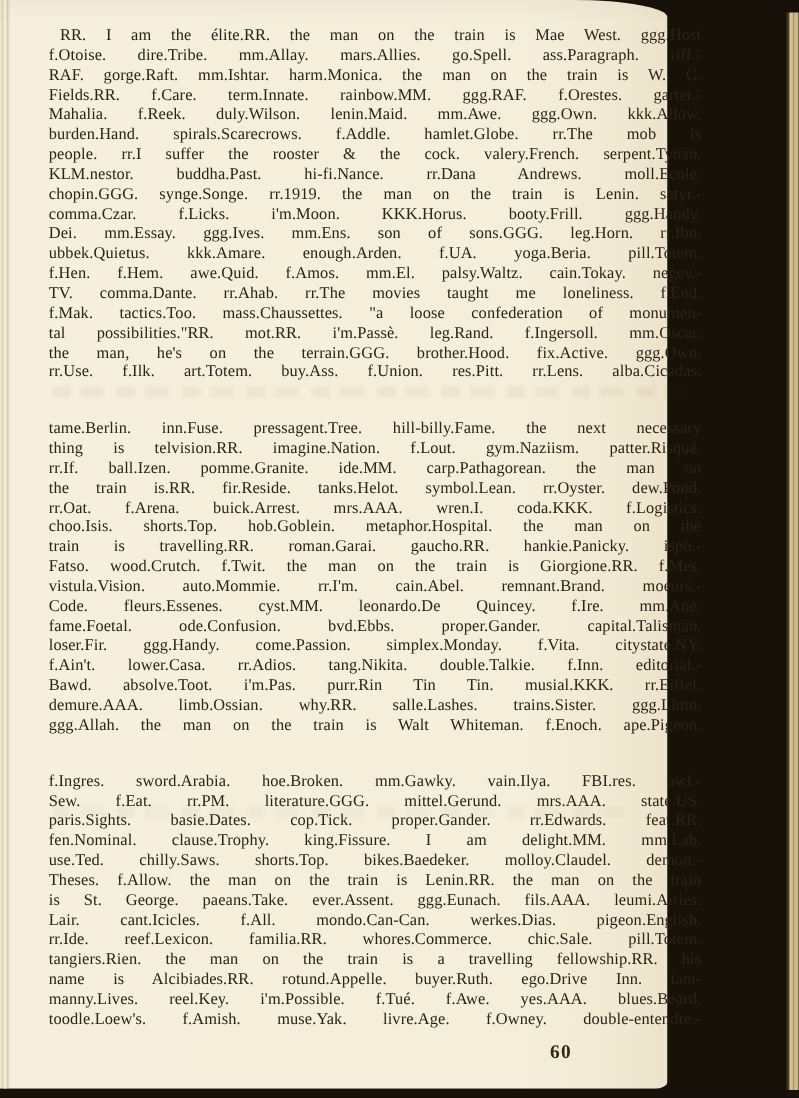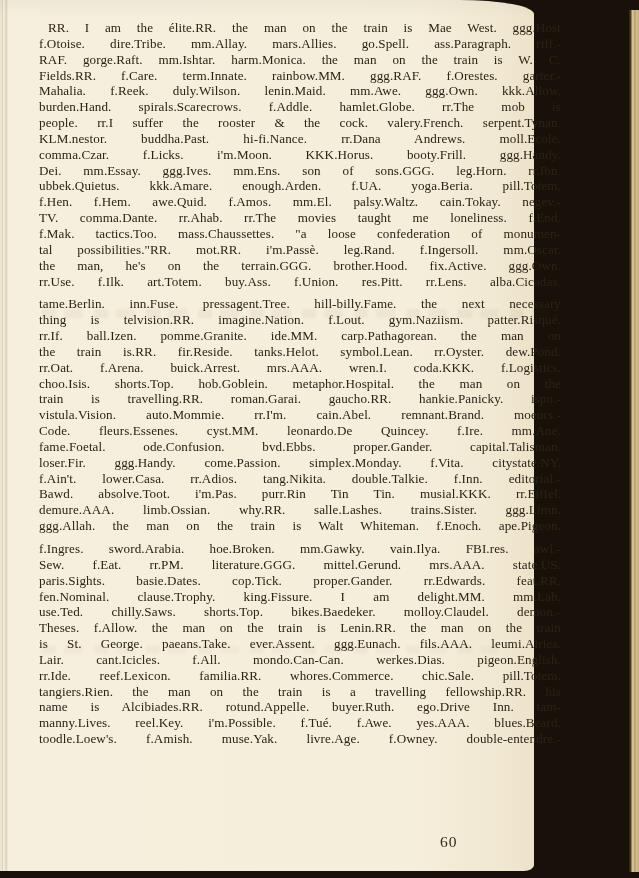--- a/index.html
+++ b/index.html
@@ -65,34 +65,34 @@
   .text-block {
     position: absolute;
     left: 39px;
     top: 20px;
     width: 522px;
     color: #2b2316;
     font-size: 13.1px;
     line-height: 15.85px;
     letter-spacing: 0.1px;
   }
-  .para + .para { margin-top: 7px; }
+  .para + .para { margin-top: 29px; }
   .line {
     text-align: justify;
     text-align-last: justify;
     white-space: normal;
   }
   .para:first-child .line:first-child { text-indent: 9px; }
   
   .page-number {
     position: absolute;
     left: 440px;
     top: 833px;
     font-size: 15.5px;
-    font-weight: normal;
+    font-weight: bold;
     letter-spacing: 1px;
     color: #33291a;
   }
 </style>
 </head>
 <body>
 
 <div class="page">
   <div class="left-crease"></div>
   <div class="ghost g1"></div>
@@ -100,38 +100,40 @@
   <div class="text-block">
       <div class="para">
         <div class="line">RR. I am the élite.RR. the man on the train is Mae West. ggg.Host</div>
         <div class="line">f.Otoise. dire.Tribe. mm.Allay. mars.Allies. go.Spell. ass.Paragraph. riff.-</div>
         <div class="line">RAF. gorge.Raft. mm.Ishtar. harm.Monica. the man on the train is W. C.</div>
         <div class="line">Fields.RR. f.Care. term.Innate. rainbow.MM. ggg.RAF. f.Orestes. garter.-</div>
         <div class="line">Mahalia. f.Reek. duly.Wilson. lenin.Maid. mm.Awe. ggg.Own. kkk.Allow.</div>
         <div class="line">burden.Hand. spirals.Scarecrows. f.Addle. hamlet.Globe. rr.The mob is</div>
         <div class="line">people. rr.I suffer the rooster &amp; the cock. valery.French. serpent.Tynan.</div>
         <div class="line">KLM.nestor. buddha.Past. hi-fi.Nance. rr.Dana Andrews. moll.Ecole.</div>
+        <div class="line">chopin.GGG. synge.Songe. rr.1919. the man on the train is Lenin. satyr.-</div>
         <div class="line">comma.Czar. f.Licks. i'm.Moon. KKK.Horus. booty.Frill. ggg.Handy.</div>
         <div class="line">Dei. mm.Essay. ggg.Ives. mm.Ens. son of sons.GGG. leg.Horn. rr.Ibn.</div>
         <div class="line">ubbek.Quietus. kkk.Amare. enough.Arden. f.UA. yoga.Beria. pill.Totem.</div>
         <div class="line">f.Hen. f.Hem. awe.Quid. f.Amos. mm.El. palsy.Waltz. cain.Tokay. negev.-</div>
         <div class="line">TV. comma.Dante. rr.Ahab. rr.The movies taught me loneliness. f.End.</div>
         <div class="line">f.Mak. tactics.Too. mass.Chaussettes. "a loose confederation of monumen-</div>
         <div class="line">tal possibilities."RR. mot.RR. i'm.Passè. leg.Rand. f.Ingersoll. mm.Oscar.</div>
         <div class="line">the man, he's on the terrain.GGG. brother.Hood. fix.Active. ggg.Own.</div>
         <div class="line">rr.Use. f.Ilk. art.Totem. buy.Ass. f.Union. res.Pitt. rr.Lens. alba.Cicadas.</div>
       </div>
       <div class="para">
         <div class="line">tame.Berlin. inn.Fuse. pressagent.Tree. hill-billy.Fame. the next necessary</div>
         <div class="line">thing is telvision.RR. imagine.Nation. f.Lout. gym.Naziism. patter.Risqué.</div>
         <div class="line">rr.If. ball.Izen. pomme.Granite. ide.MM. carp.Pathagorean. the man on</div>
         <div class="line">the train is.RR. fir.Reside. tanks.Helot. symbol.Lean. rr.Oyster. dew.Pond.</div>
         <div class="line">rr.Oat. f.Arena. buick.Arrest. mrs.AAA. wren.I. coda.KKK. f.Logistics.</div>
         <div class="line">choo.Isis. shorts.Top. hob.Goblein. metaphor.Hospital. the man on the</div>
         <div class="line">train is travelling.RR. roman.Garai. gaucho.RR. hankie.Panicky. ispo.-</div>
+        <div class="line">Fatso. wood.Crutch. f.Twit. the man on the train is Giorgione.RR. f.Mes.</div>
         <div class="line">vistula.Vision. auto.Mommie. rr.I'm. cain.Abel. remnant.Brand. moeurs.-</div>
         <div class="line">Code. fleurs.Essenes. cyst.MM. leonardo.De Quincey. f.Ire. mm.Ane.</div>
         <div class="line">fame.Foetal. ode.Confusion. bvd.Ebbs. proper.Gander. capital.Talisman.</div>
         <div class="line">loser.Fir. ggg.Handy. come.Passion. simplex.Monday. f.Vita. citystate.NY.</div>
         <div class="line">f.Ain't. lower.Casa. rr.Adios. tang.Nikita. double.Talkie. f.Inn. editorial.-</div>
         <div class="line">Bawd. absolve.Toot. i'm.Pas. purr.Rin Tin Tin. musial.KKK. rr.Eiffel.</div>
         <div class="line">demure.AAA. limb.Ossian. why.RR. salle.Lashes. trains.Sister. ggg.Limn.</div>
         <div class="line">ggg.Allah. the man on the train is Walt Whiteman. f.Enoch. ape.Pigeon.</div>
       </div>
       <div class="para">

